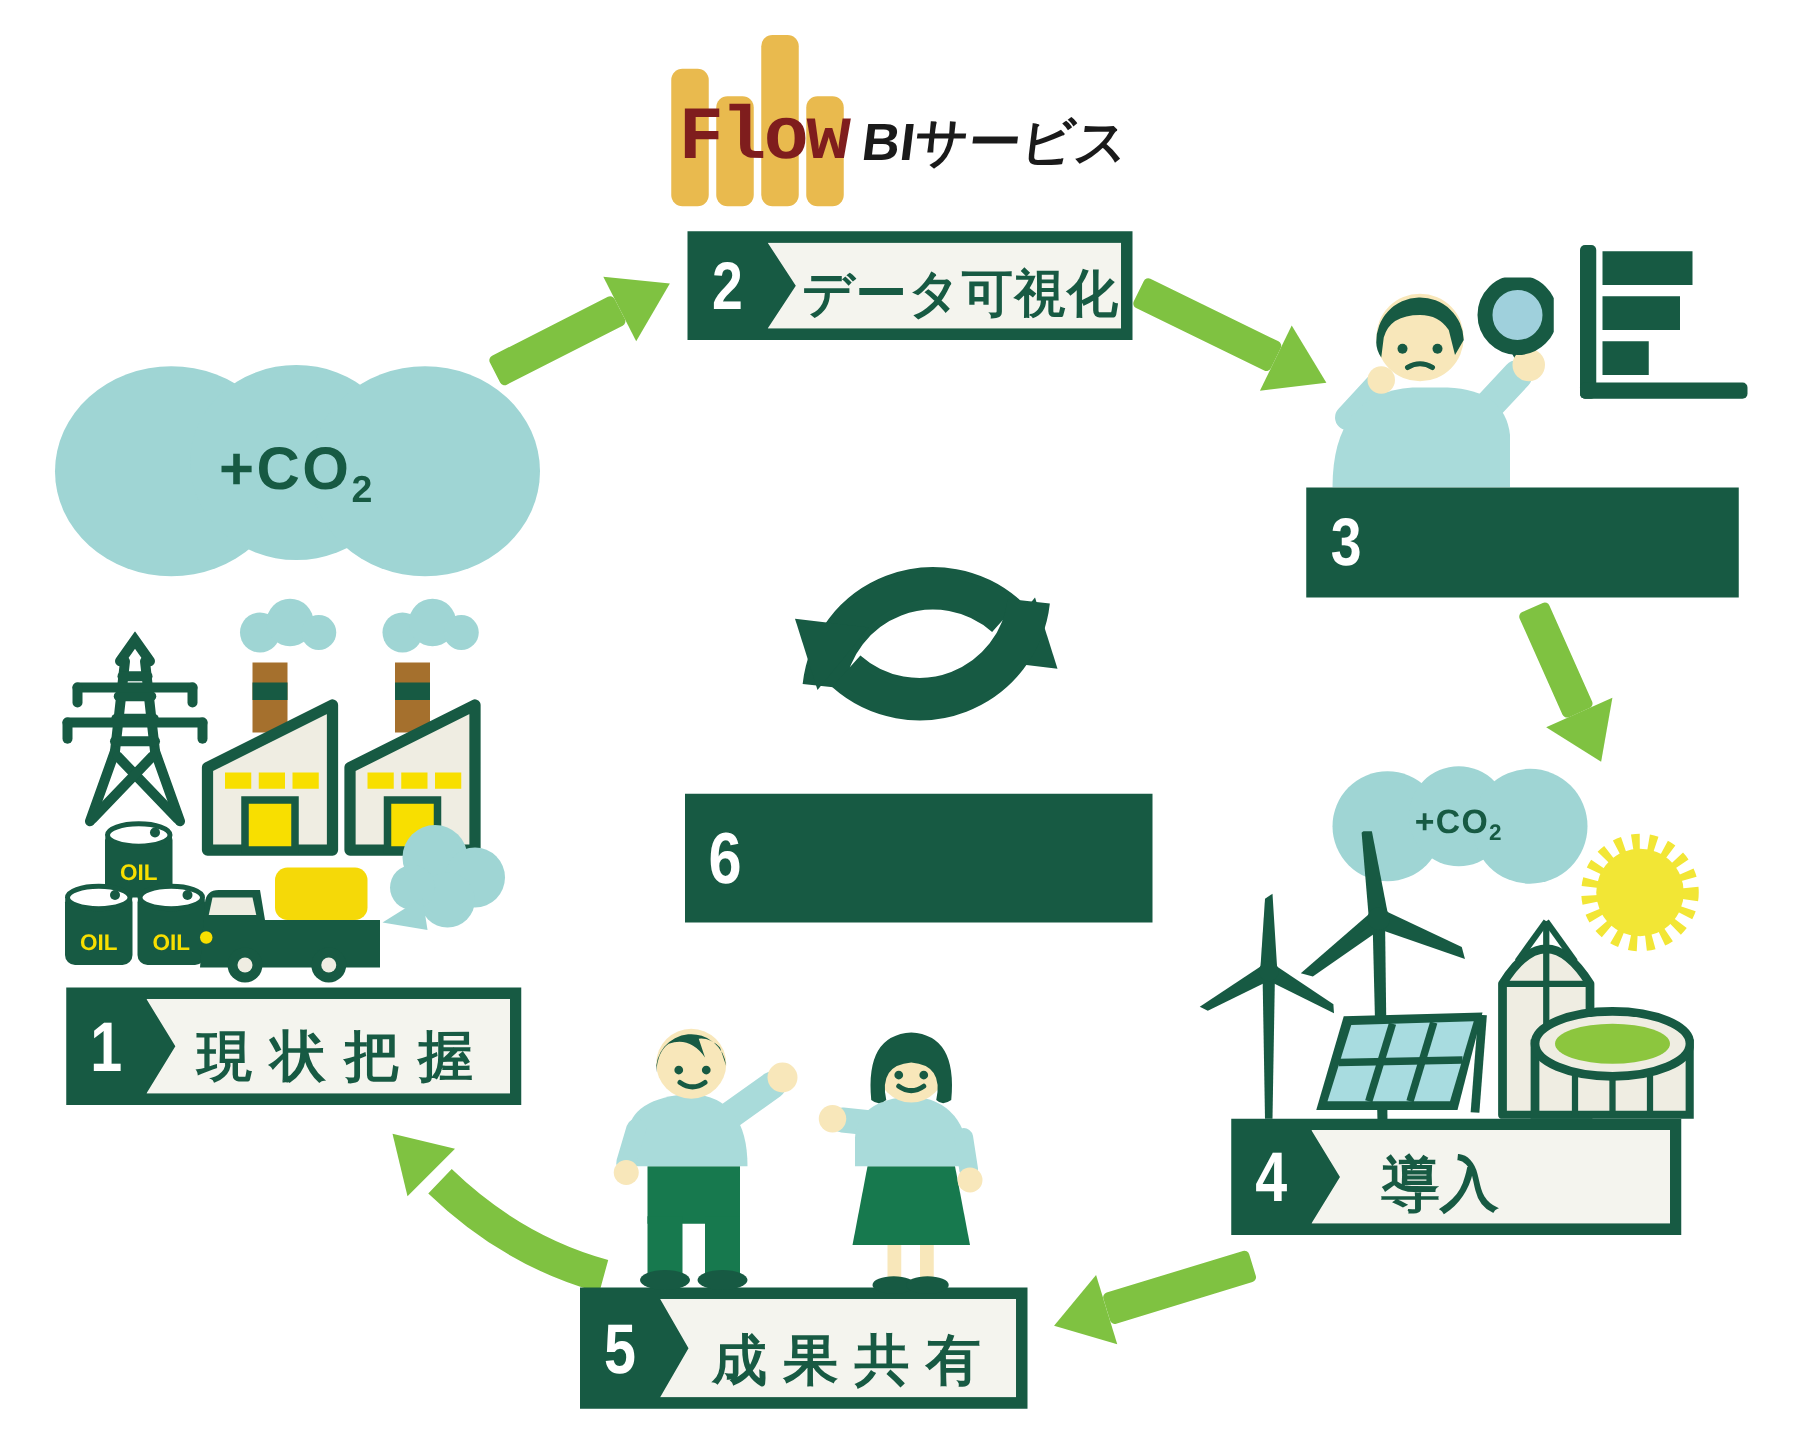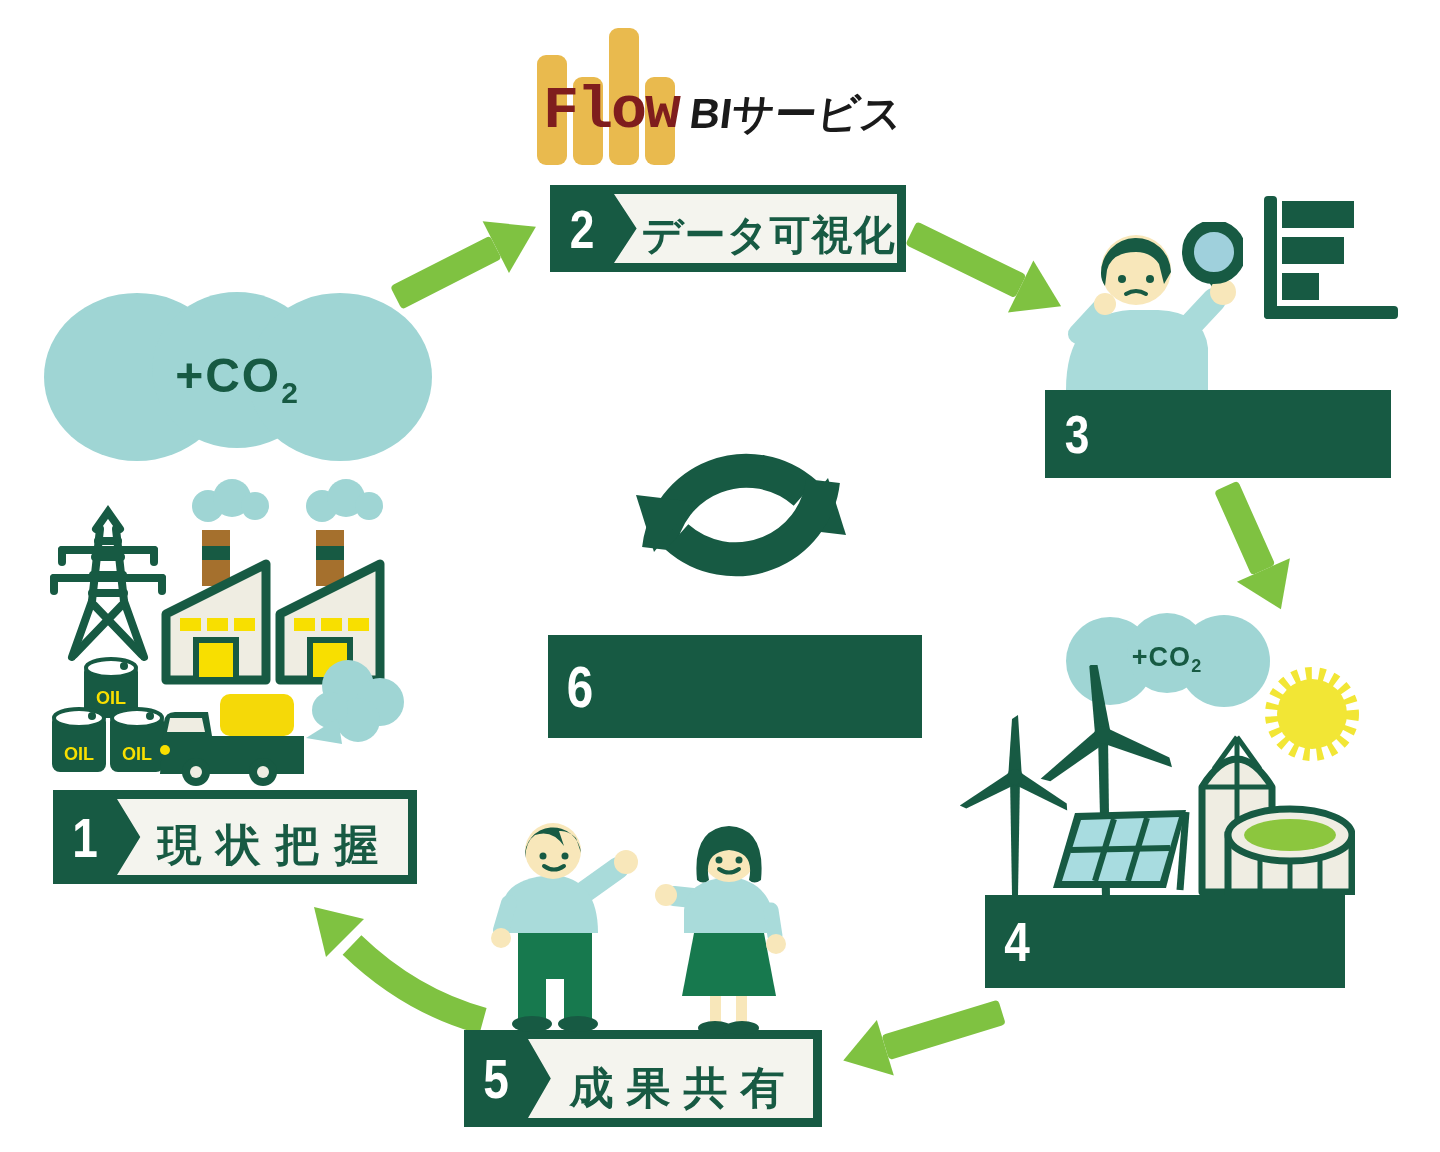--- a/index.html
+++ b/index.html
@@ -308,20 +308,23 @@
         <div class="label" style="font-size:41px;letter-spacing:1px">データ可視化</div>
       </div>
   </div>
 
   <div class="banner" style="left:1045px;top:390px;width:346px;height:88px">
     <div class="num" style="font-size:54px">3</div>
   </div>
 
   <div class="banner" style="left:985px;top:895px;width:360px;height:93px">
     <div class="num" style="font-size:56px">4</div>
+    <div class="plate">
+        <div class="label spread" style="font-size:47px">導入</div>
+      </div>
   </div>
 
   <div class="banner" style="left:464px;top:1030px;width:358px;height:97px">
     <div class="num" style="font-size:56px">5</div>
     <div class="plate">
         <div class="label" style="font-size:44px;letter-spacing:13px">成果共有</div>
       </div>
   </div>
 
   <div class="banner" style="left:548px;top:635px;width:374px;height:103px">

